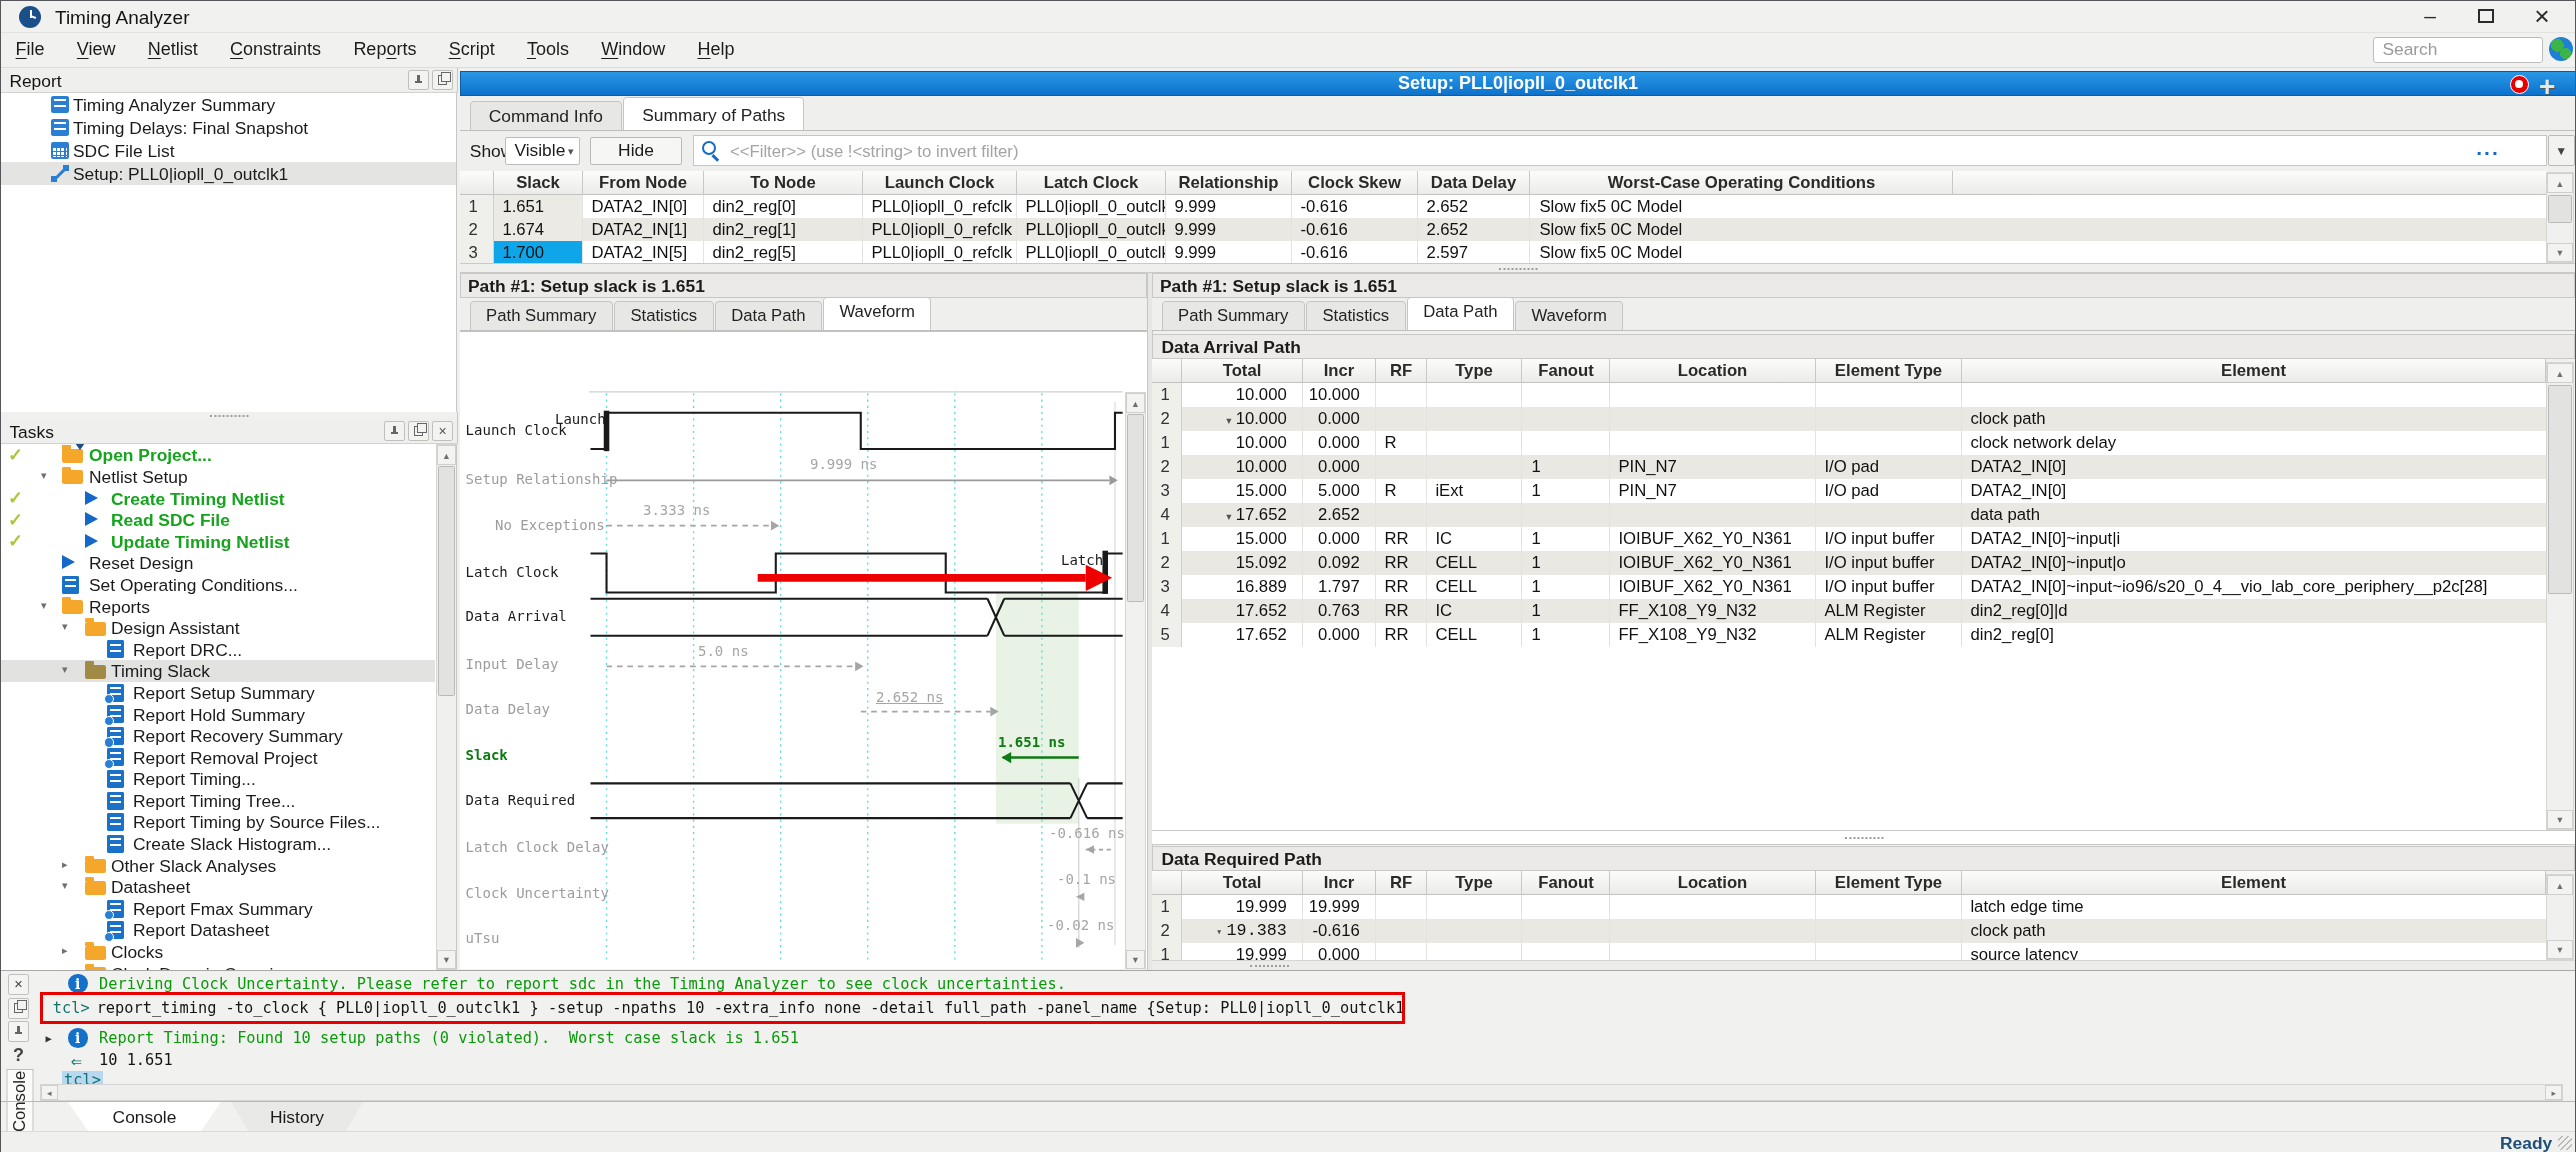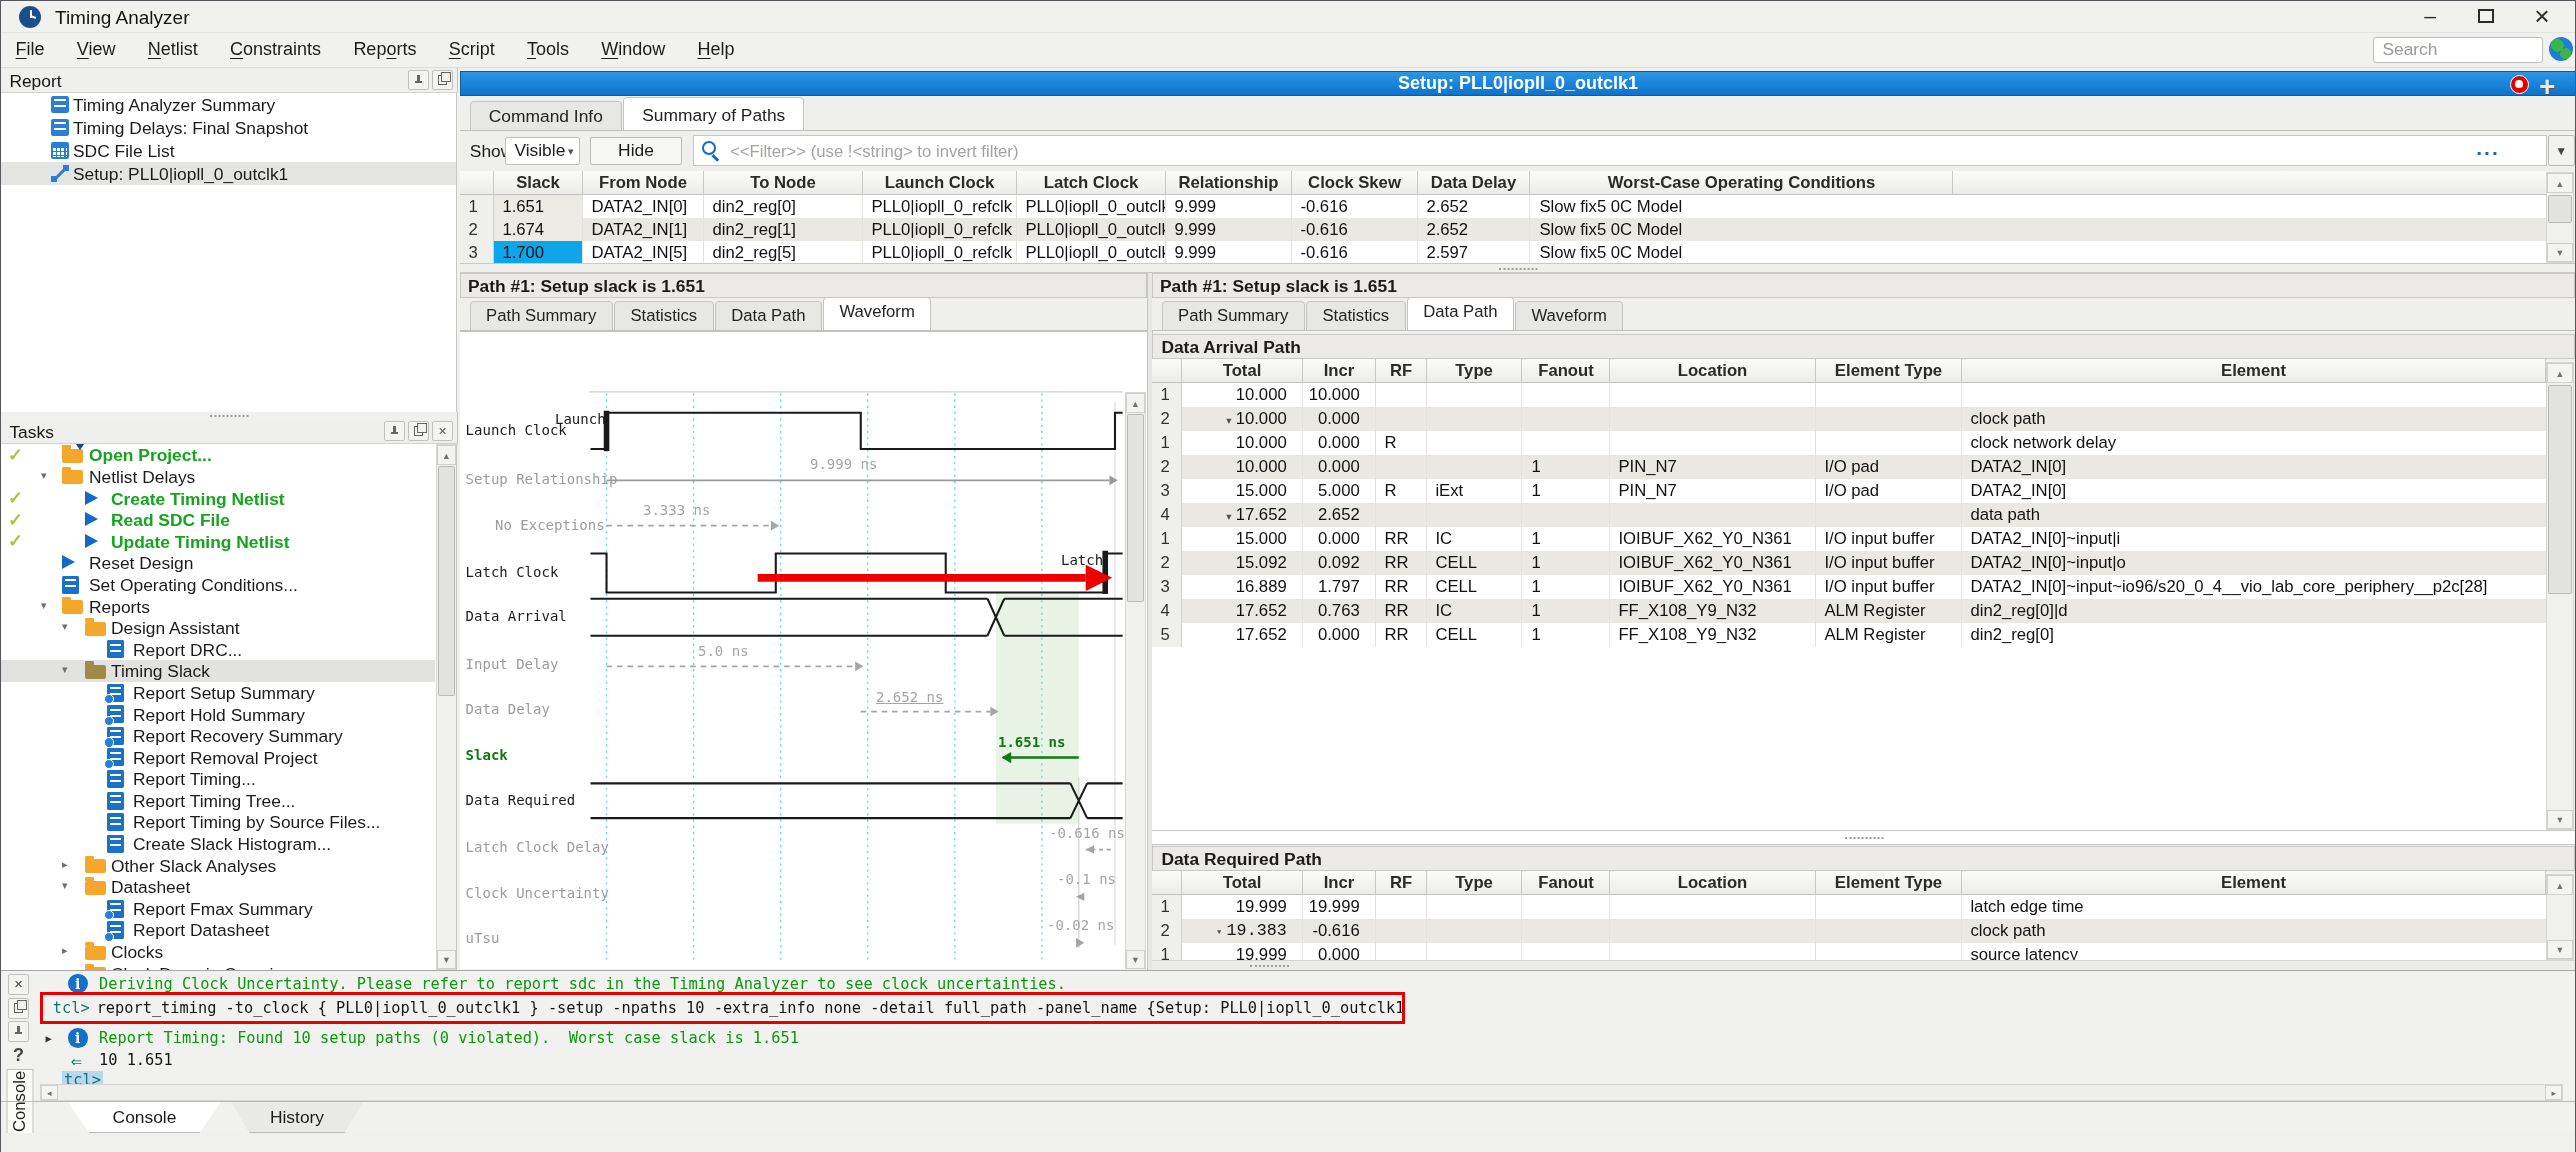--- a/index.html
+++ b/index.html
@@ -251,21 +251,21 @@
           <span class="chk">✓</span>
           <span class="exp"></span>
           <span class="ticon i-openproj"></span>
           <span class="tlabel green">Open Project...</span>
         </div>
 
         <div class="task-row ind0">
           <span class="chk"></span>
           <span class="exp">▾</span>
           <span class="ticon i-folder"></span>
-          <span class="tlabel">Netlist Delays</span>
+          <span class="tlabel">Netlist Setup</span>
         </div>
 
         <div class="task-row ind1">
           <span class="chk">✓</span>
           <span class="exp"></span>
           <span class="ticon i-play"></span>
           <span class="tlabel green">Create Timing Netlist</span>
         </div>
 
         <div class="task-row ind1">
@@ -878,15 +878,19 @@
     <div class="hscroll">
       <span class="sb-arrow" style="left:0;width:16.7px;height:15.3px;font-size:9px;">◂</span>
       <span class="sb-arrow" style="left:auto;right:0;width:16.7px;height:15.3px;font-size:9px;">▸</span>
     </div>
     <div class="ctabs">
       <span class="ctab active" style="left:67px;width:153px;">Console</span>
       <span class="ctab" style="left:230px;width:132px;">History</span>
     </div>
   </div>
 
+  <div class="statusbar">
+    <span class="ready">Ready</span>
+    <span class="grip"></span>
+  </div>
 
 </div>
 
 
 </body></html>

